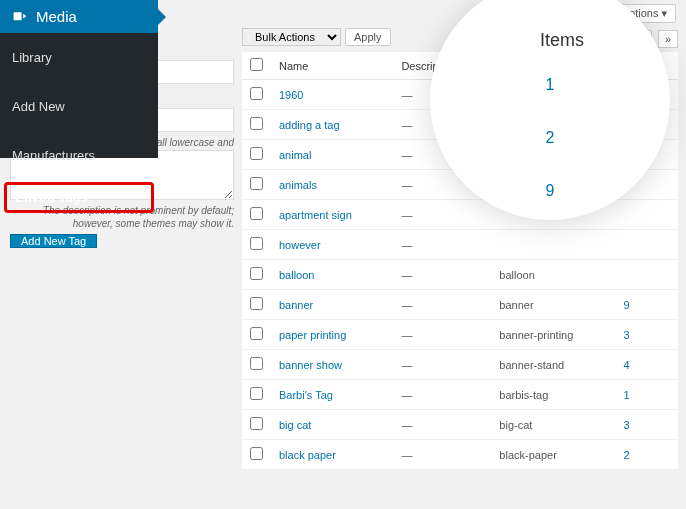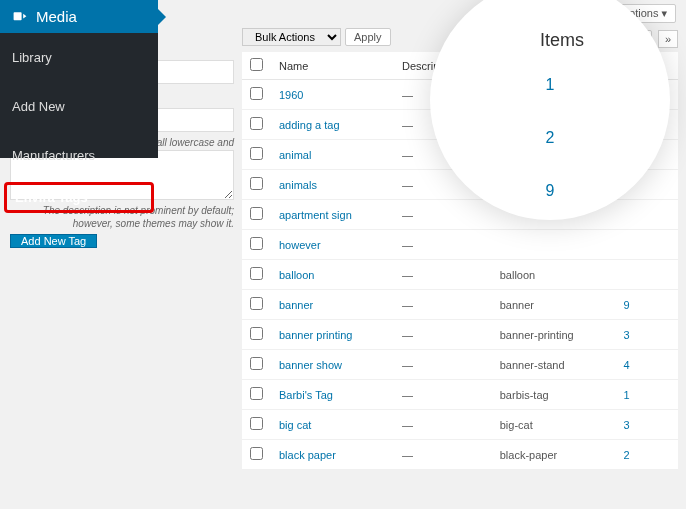--- a/index.html
+++ b/index.html
@@ -137,21 +137,21 @@
         </tr>
         <tr>
           <td class="chk"><input type="checkbox" style=""></td>
           <td><a href="#">banner</a></td>
           <td>—</td>
           <td>banner</td>
           <td><a href="#" style="color:#0073aa">9</a></td>
         </tr>
         <tr>
           <td class="chk"><input type="checkbox" style=""></td>
-          <td><a href="#">banner printing</a></td>
+          <td><a href="#">paper printing</a></td>
           <td>—</td>
           <td>banner-printing</td>
           <td><a href="#" style="color:#0073aa">3</a></td>
         </tr>
         <tr>
           <td class="chk"><input type="checkbox" style=""></td>
           <td><a href="#">banner show</a></td>
           <td>—</td>
           <td>banner-stand</td>
           <td><a href="#" style="color:#0073aa">4</a></td>

